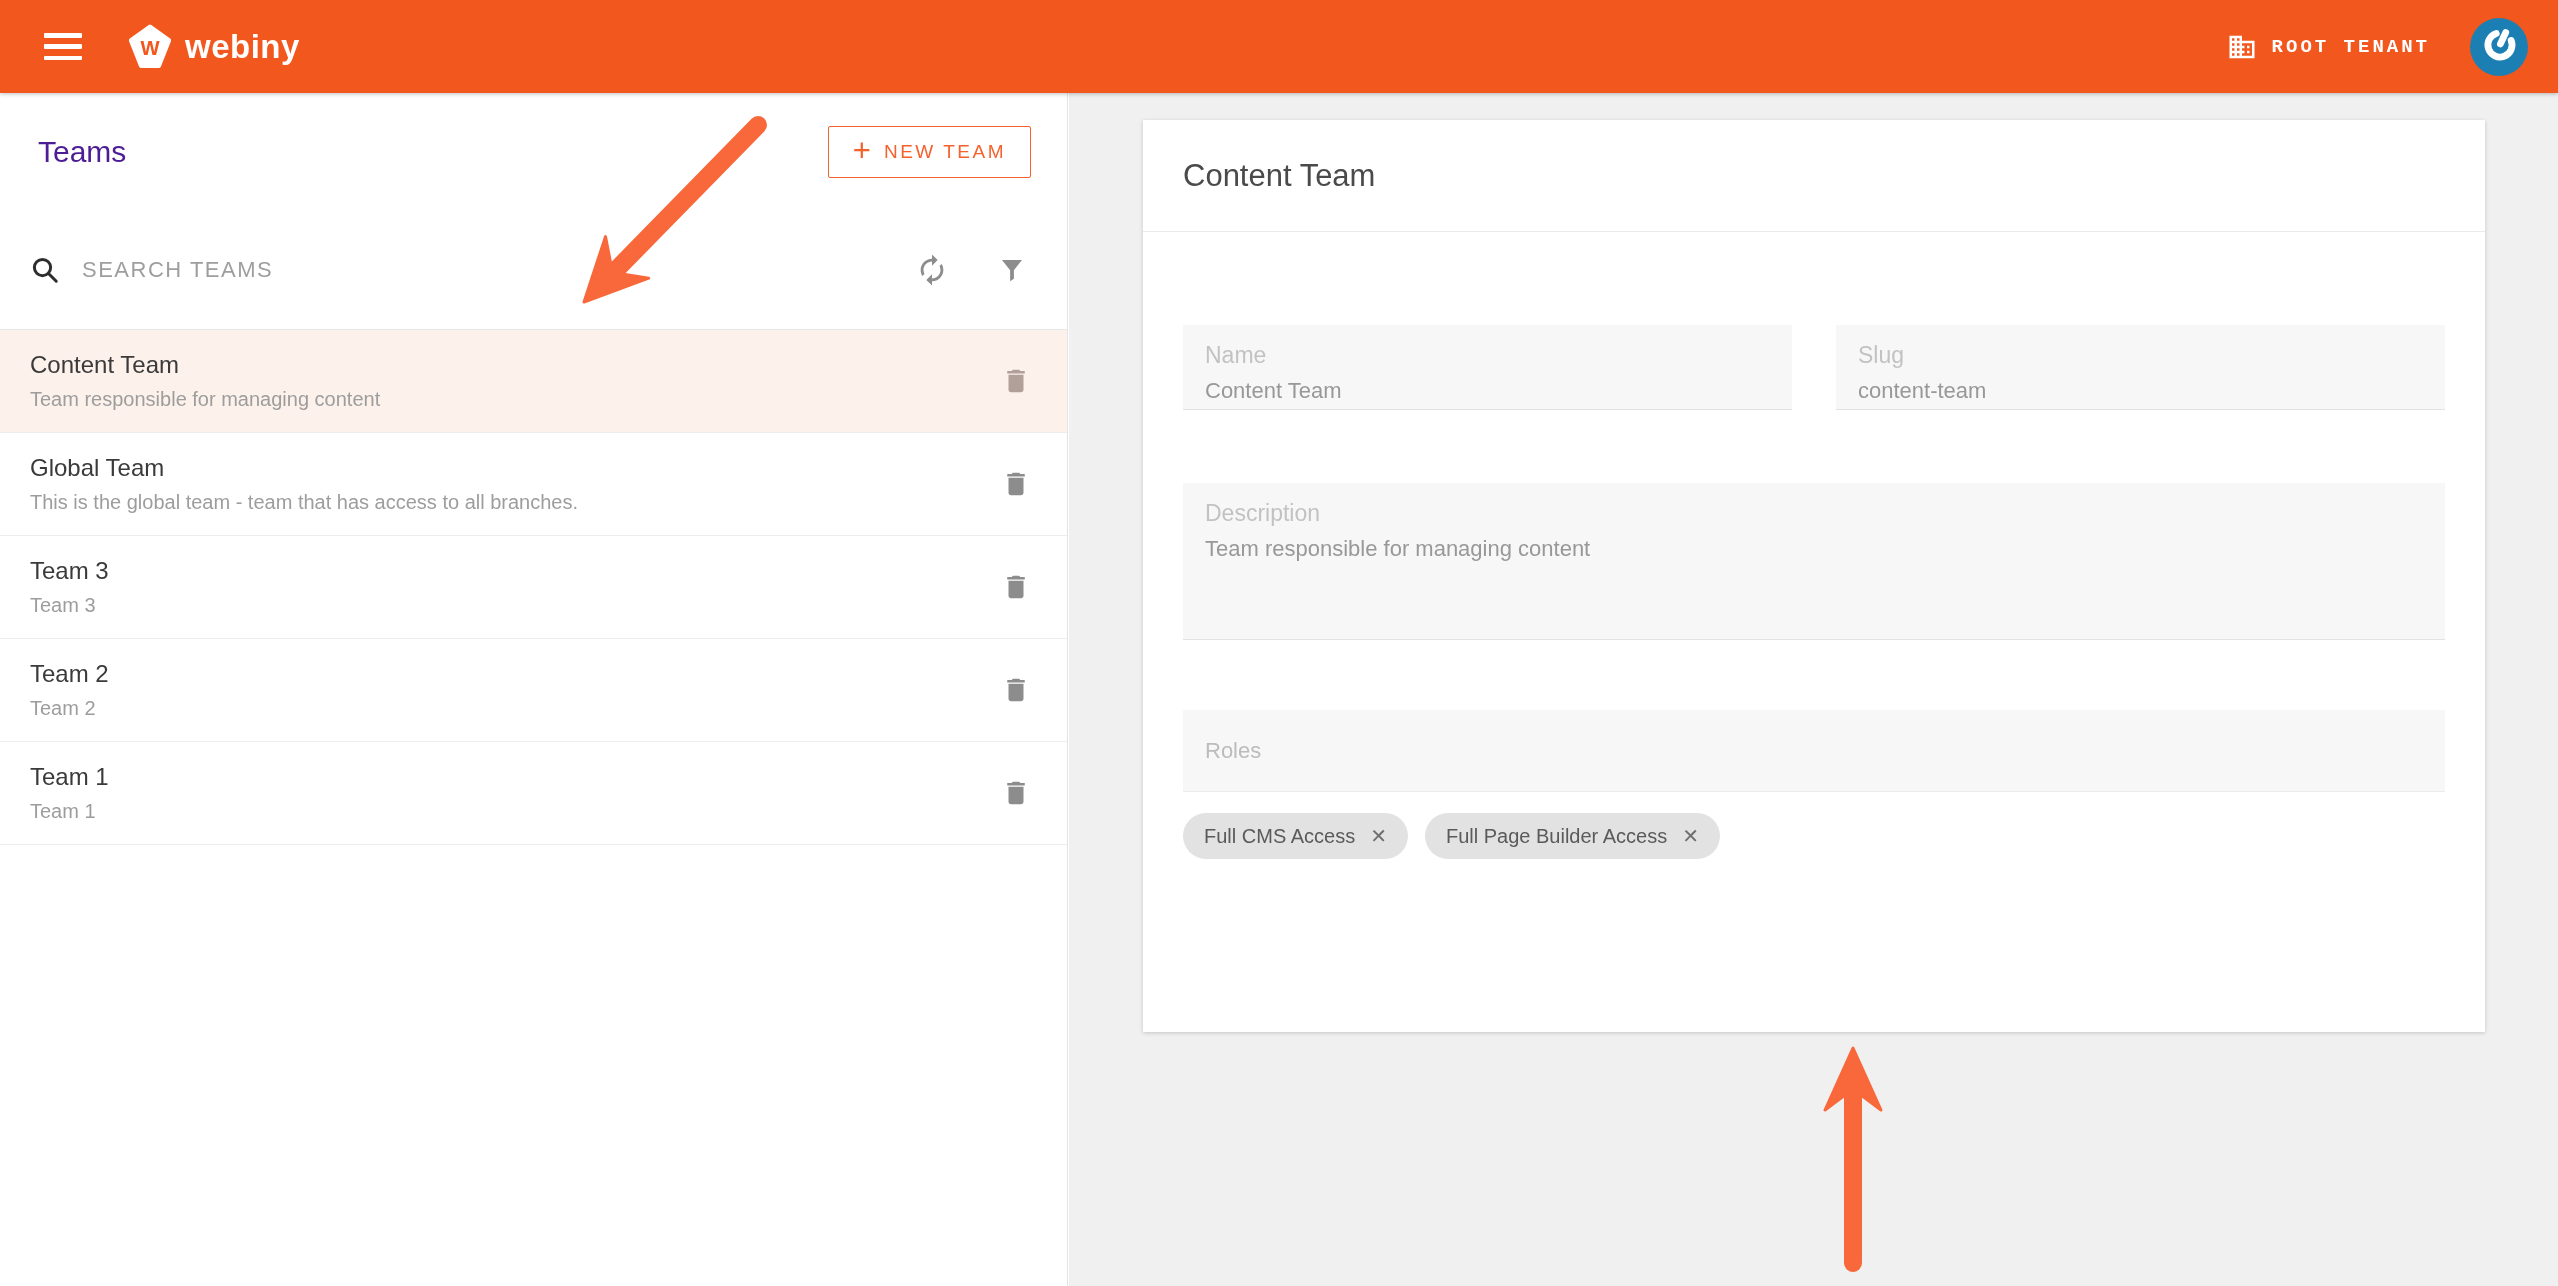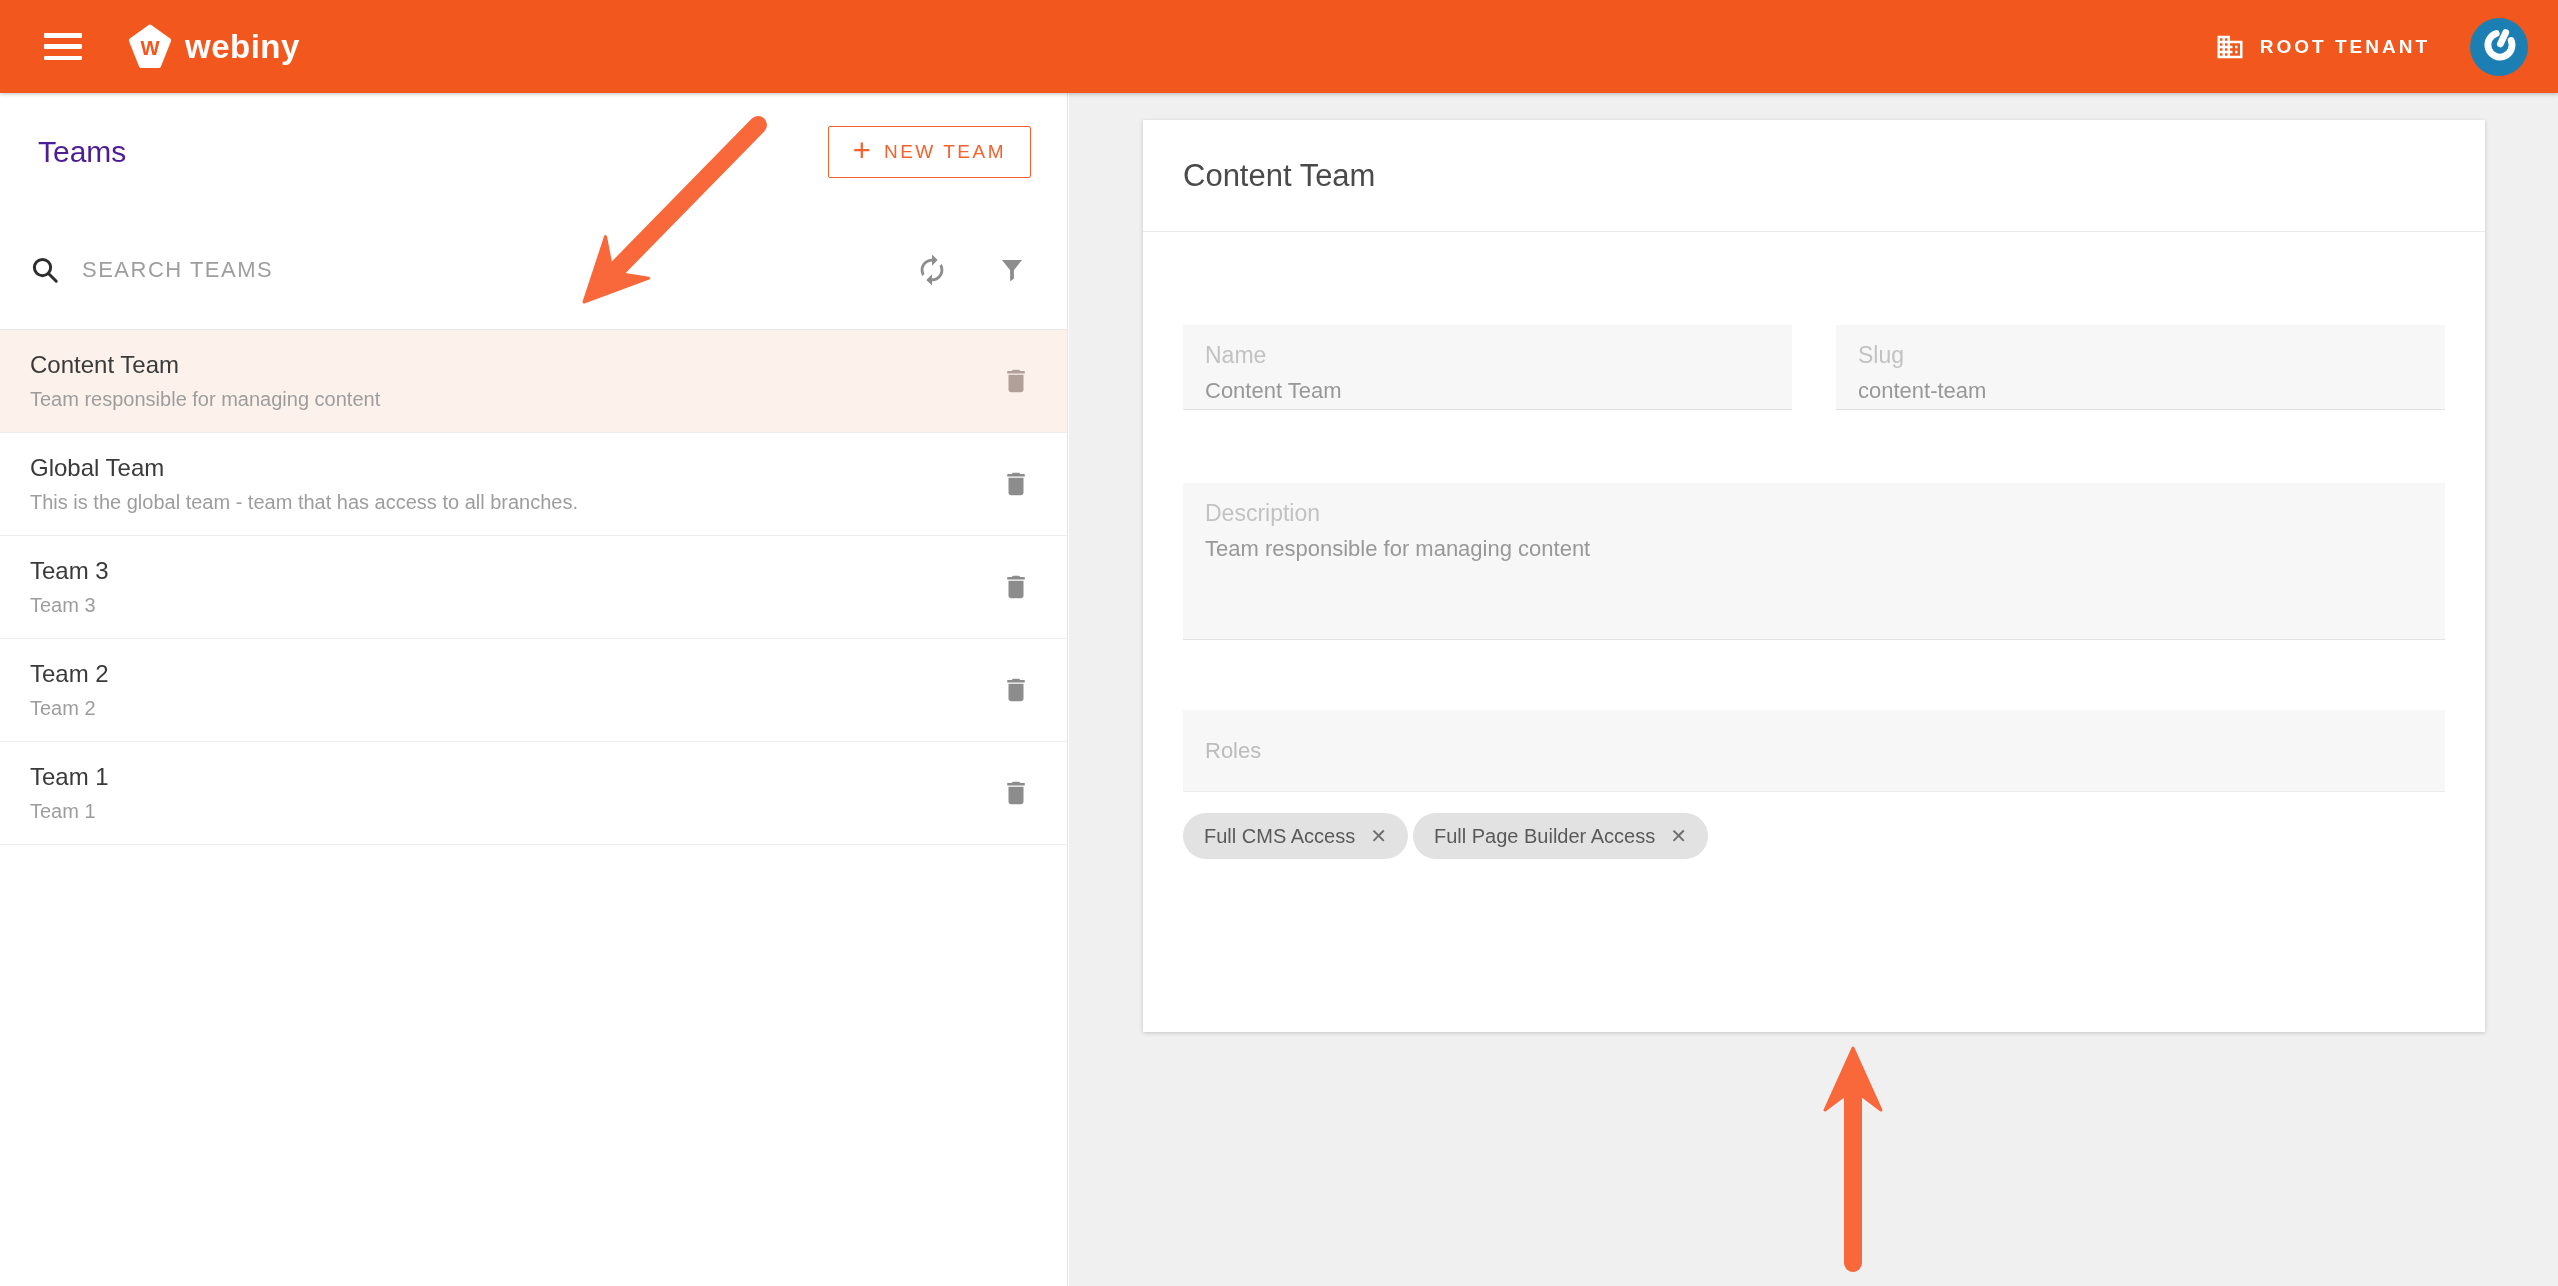--- a/index.html
+++ b/index.html
@@ -20,21 +20,21 @@
   .topbar{
     position:absolute;top:0;left:0;right:0;height:93px;background:var(--header-bg);
     display:flex;align-items:center;padding:0 30px;z-index:10;
     box-shadow:0 1px 4px rgba(0,0,0,.25);
   }
   .hamburger{width:38px;height:27px;display:flex;flex-direction:column;justify-content:space-between;margin-left:14px;background:none;border:0;cursor:pointer;}
   .hamburger span{display:block;height:4.5px;background:#fff;border-radius:1px;}
   .brand{display:flex;align-items:center;margin-left:46px;gap:13px;}
   .brand-word{color:#fff;font-size:33px;font-weight:bold;letter-spacing:.5px;}
   .topbar-right{margin-left:auto;display:flex;align-items:center;}
-  .tenant{display:flex;align-items:center;gap:15px;color:#fff;font-size:19px;font-weight:bold;letter-spacing:3px;background:none;border:0;cursor:pointer;font-family:Liberation Sans, sans-serif;}
+  .tenant{display:flex;align-items:center;gap:15px;color:#fff;font-size:19px;font-weight:bold;letter-spacing:3px;background:none;border:0;cursor:pointer;font-family:Liberation Mono, monospace;}
   .avatar{width:58px;height:58px;border-radius:50%;margin-left:40px;background:none;border:0;padding:0;cursor:pointer;}
   
   .left-panel{position:absolute;top:93px;left:0;width:1068px;bottom:0;background:#fff;border-right:1px solid #e3e3e3;}
   .panel-header{height:117px;display:flex;align-items:center;padding:0 36px 0 38px;}
   .panel-title{font-size:30px;font-weight:400;color:#4c1d95;}
   .new-team-btn{margin-left:auto;display:flex;align-items:center;gap:13px;height:52px;padding:0 24px;
     border:1px solid var(--accent);border-radius:2px;background:#fff;color:var(--accent);
     font-size:19px;letter-spacing:2.5px;cursor:pointer;font-family:inherit;}
   .new-team-btn .plus{font-size:31px;font-weight:400;letter-spacing:0;line-height:0;margin-top:-2px;}
   .search-row{height:120px;border-bottom:1px solid #e7e7e7;display:flex;align-items:center;padding:0 40px 0 30px;}
@@ -60,21 +60,21 @@
   .notice-title{font-size:21px;font-weight:bold;color:#161616;}
   .notice-text{font-size:20px;color:#2e2e2e;margin-top:12px;}
   .grid-2{margin-top:93px;display:grid;grid-template-columns:1fr 1fr;gap:44px;}
   .field{background:#f7f7f7;border-bottom:1px solid #e2e2e2;padding:17px 22px;}
   .field-sm{height:85px;}
   .field-label{font-size:23px;color:#c2c2c2;}
   .field-value{font-size:22px;color:#989898;margin-top:9px;}
   .field-desc{margin-top:73px;height:157px;}
   .roles-box{margin-top:70px;height:82px;background:#f7f7f7;border-bottom:1px solid #ececec;display:flex;align-items:center;padding:0 22px;}
   .roles-label{font-size:22px;color:#bcbcbc;}
-  .chips{margin-top:21px;display:flex;gap:5px;}
+  .chips{margin-top:21px;display:flex;gap:17px;}
   .chip{background:#e2e2e2;border-radius:23px;height:46px;display:flex;align-items:center;padding:0 21px;font-size:20px;color:#5a5a5a;}
   .chip-close{margin-left:15px;background:none;border:0;padding:0;cursor:pointer;color:#6f6f6f;font-size:20px;font-family:inherit;line-height:1;}
   
   .arrows{position:absolute;inset:0;width:100%;height:100%;z-index:40;pointer-events:none;}
 </style>
 </head>
 <body>
 
 <div id="app">
 

